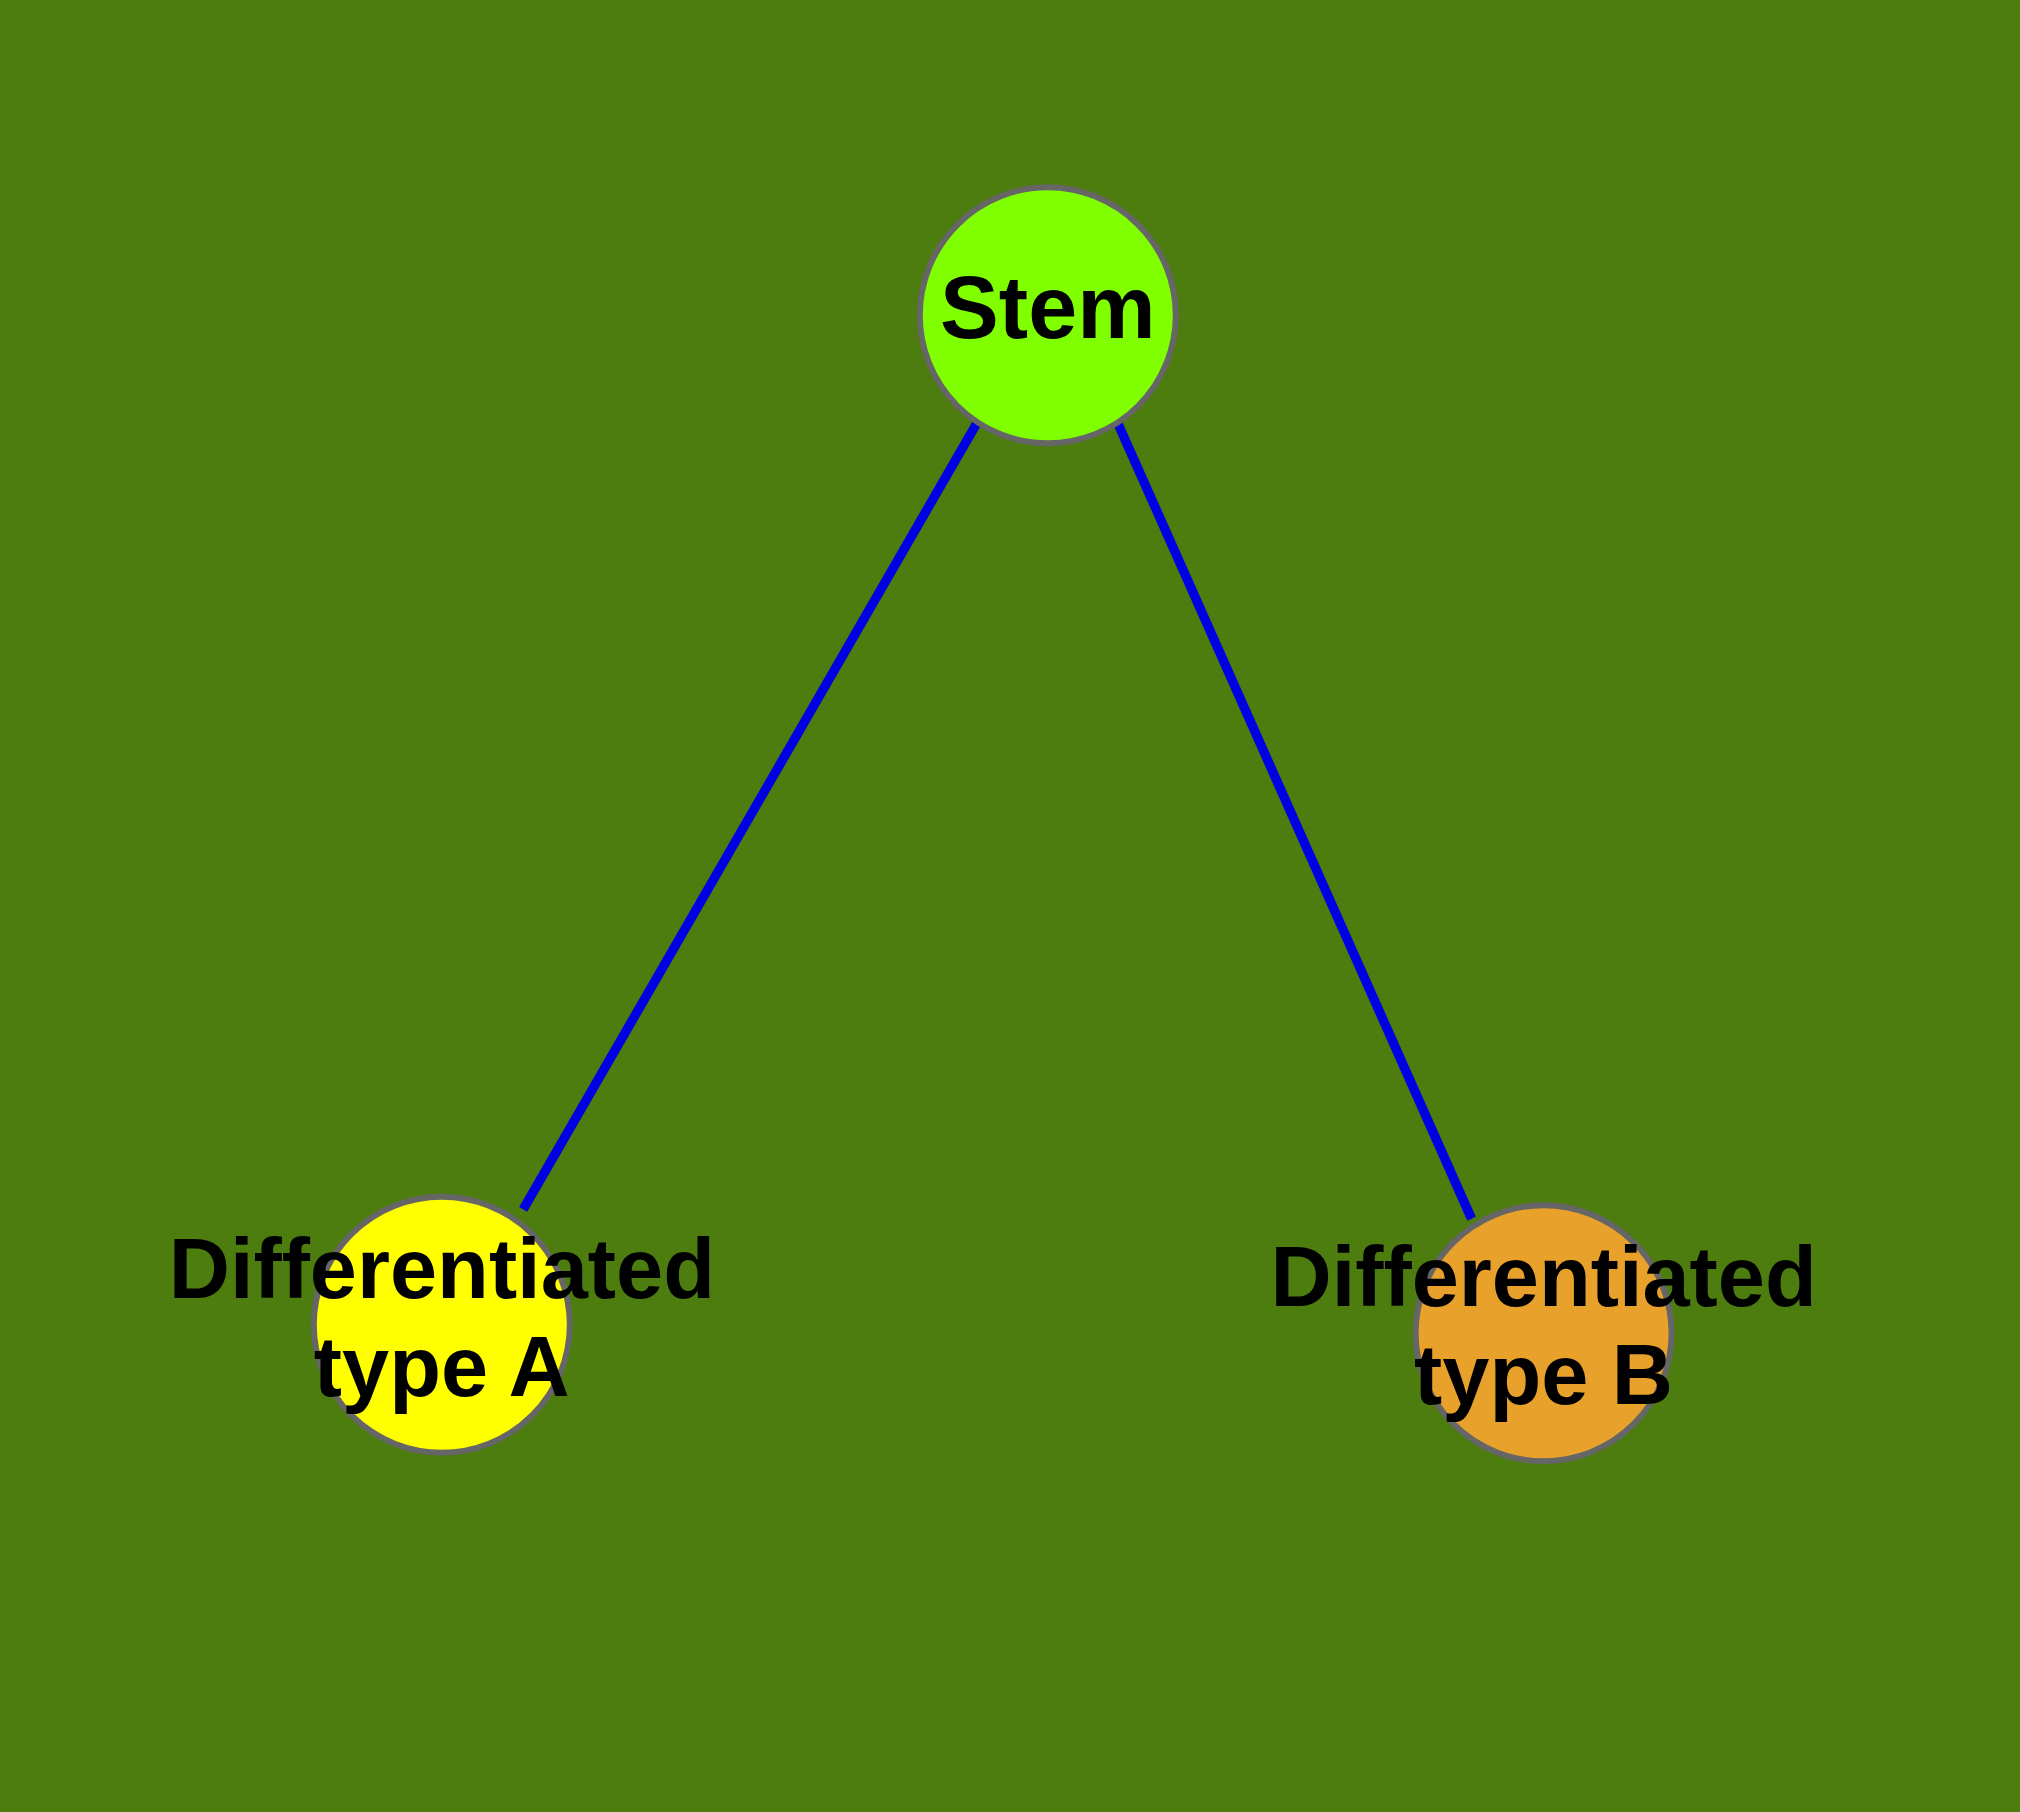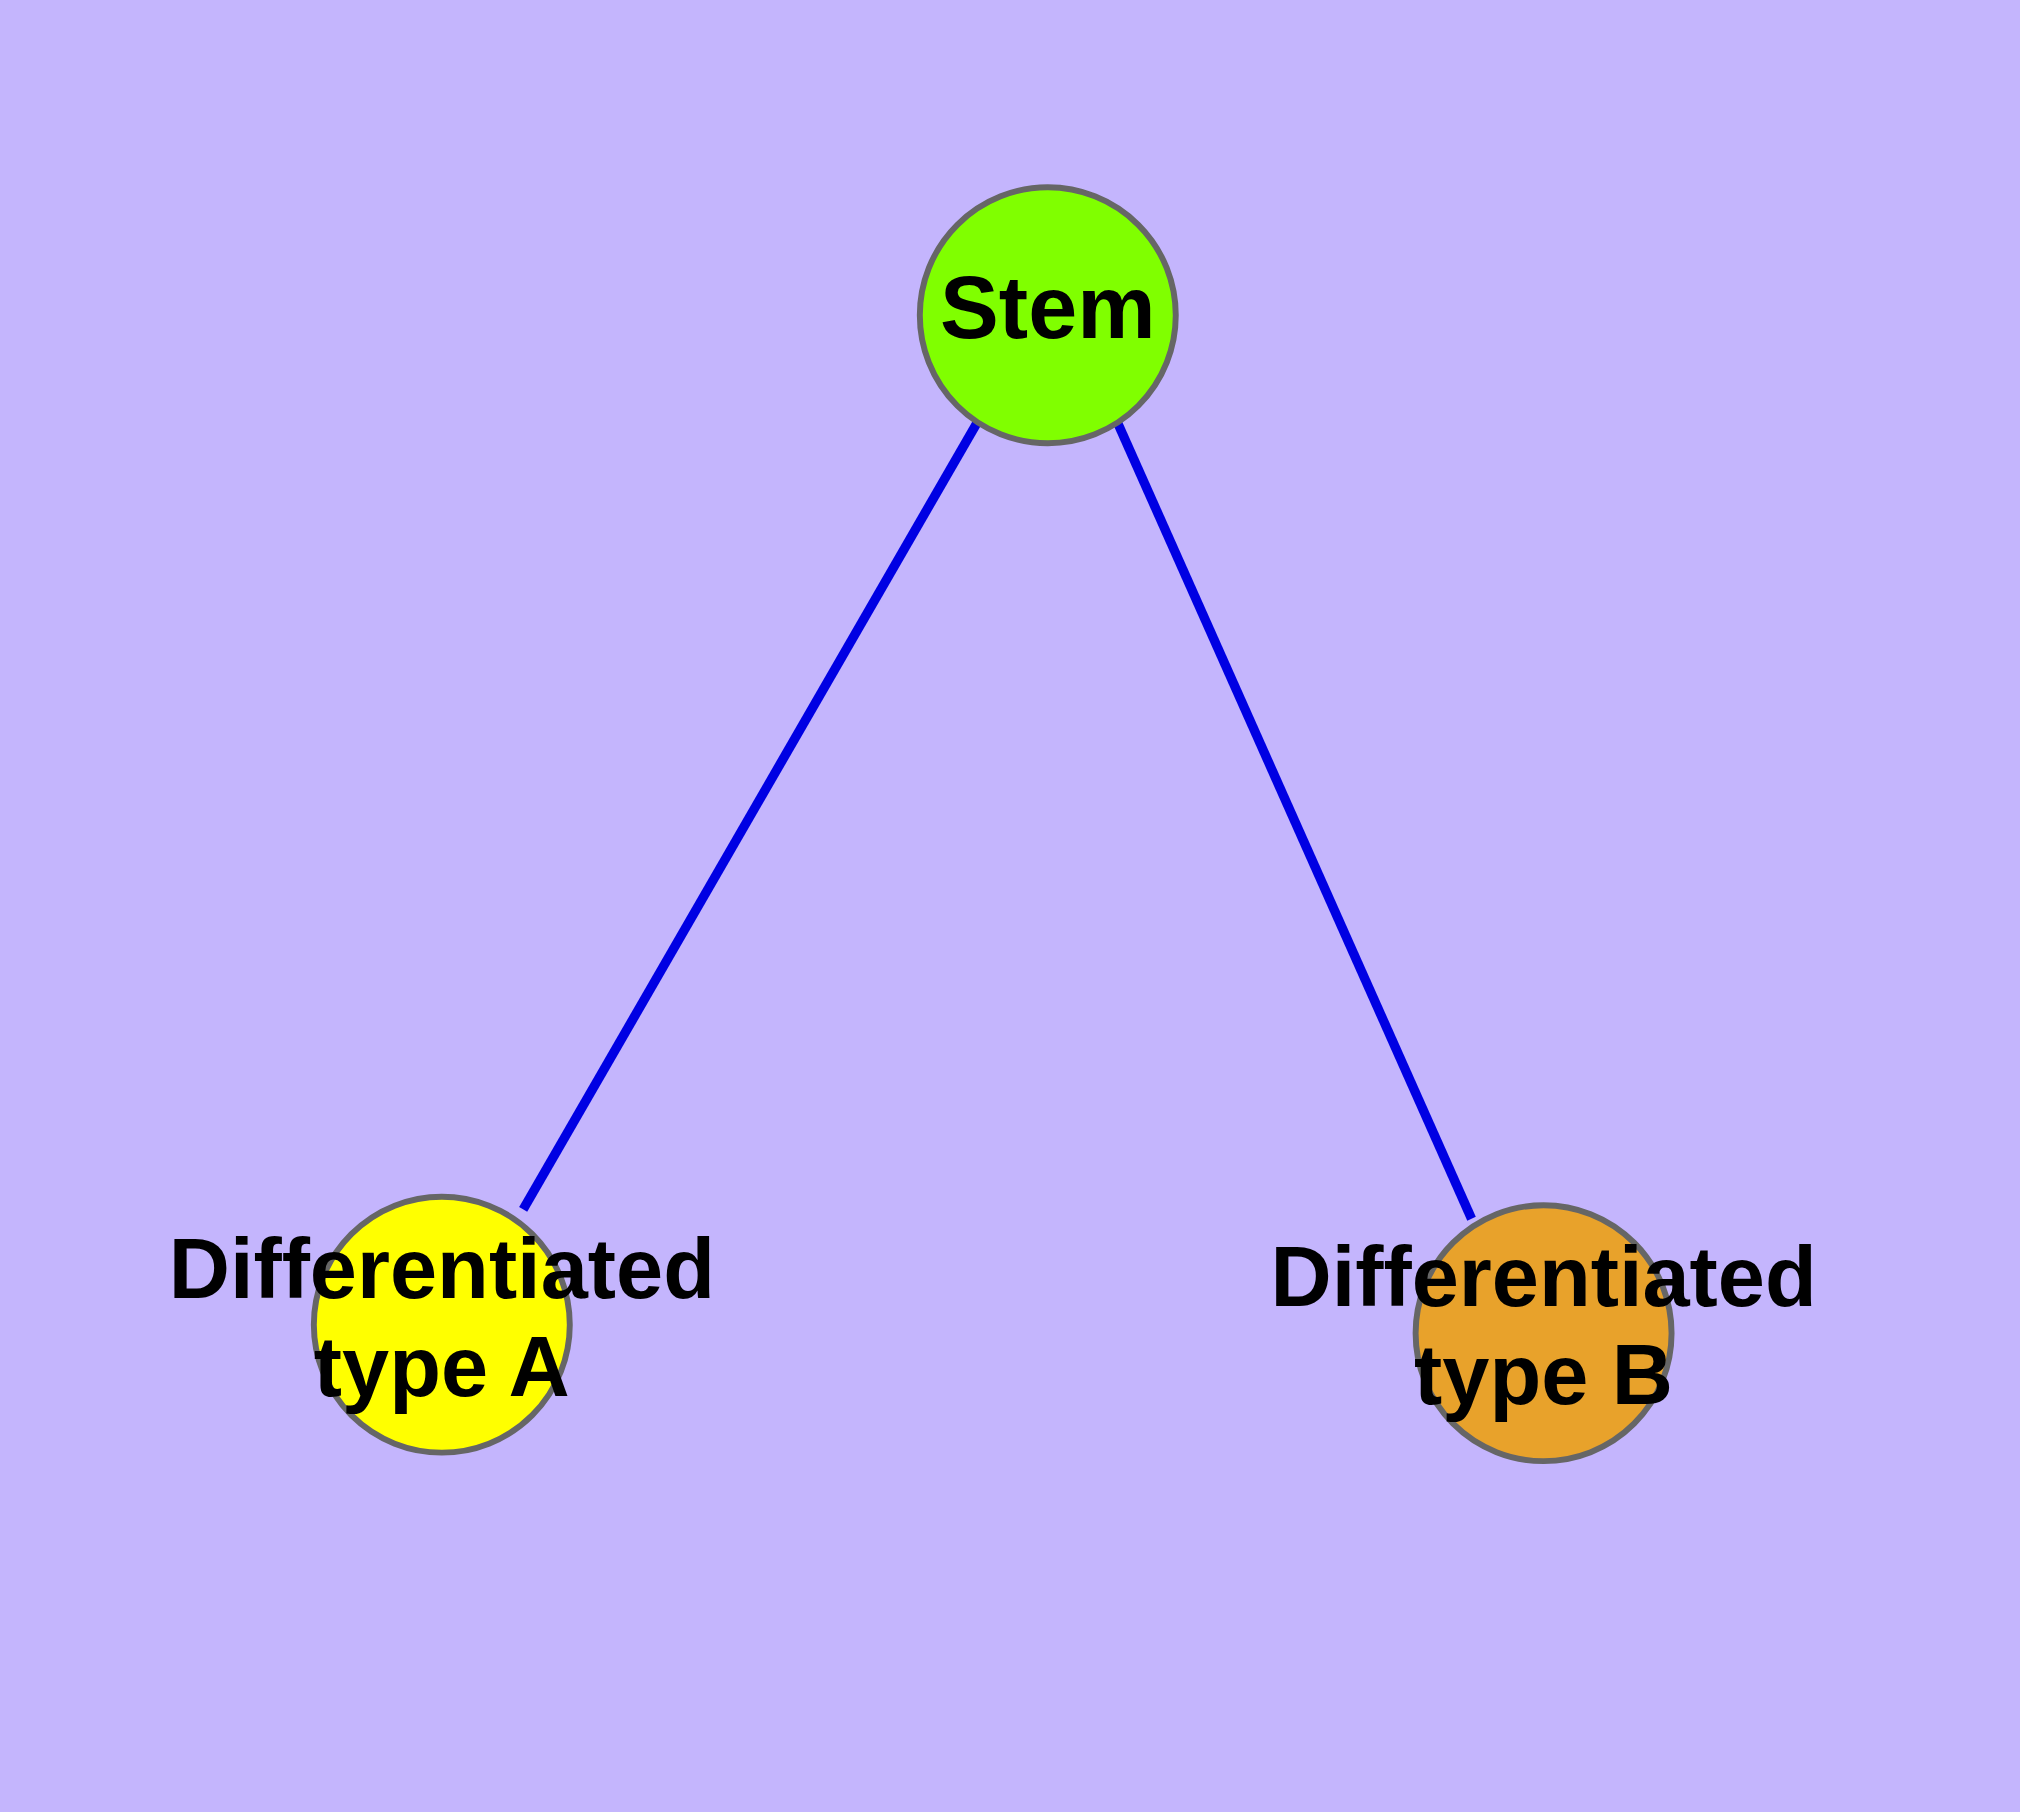--- a/index.html
+++ b/index.html
@@ -9,21 +9,21 @@
   }
   body {
     background: #ffffff;
     font-family: "Liberation Sans", sans-serif;
   }
   #canvas {
     position: relative;
     width: 2021px;
     height: 1812px;
     overflow: hidden;
-    background: #c4b5fd;
+    background: #4d7c0f;
   }
   #graph-svg {
     position: absolute;
     left: 0;
     top: 0;
     width: 2021px;
     height: 1812px;
     display: block;
   }
   .node-circle {

